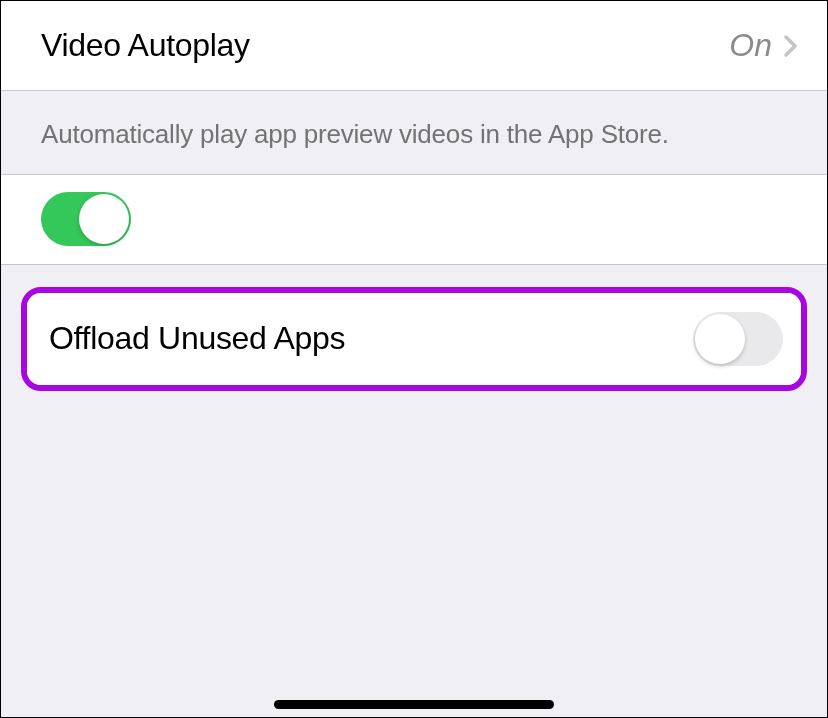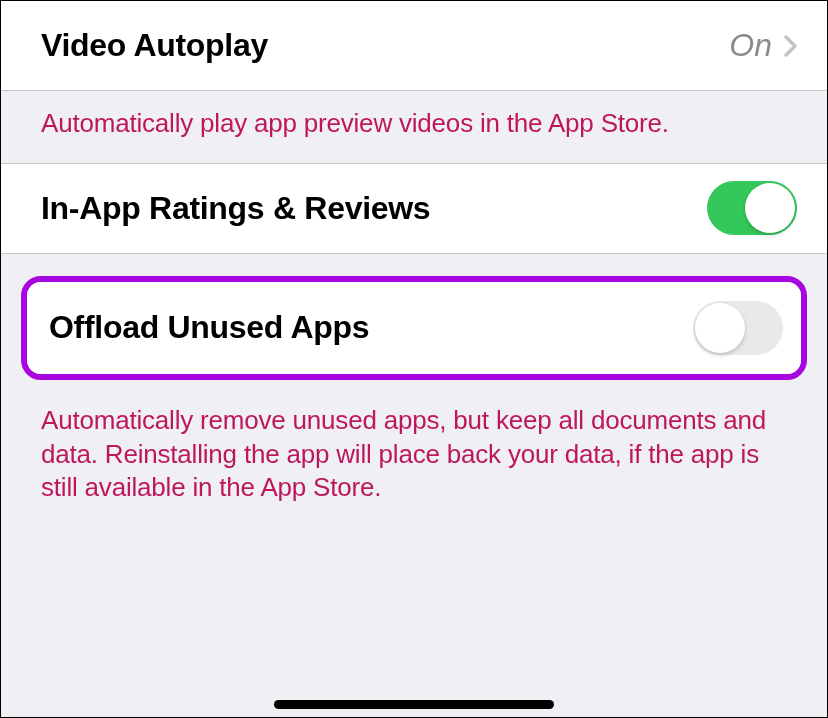--- a/index.html
+++ b/index.html
@@ -24,44 +24,44 @@
       background: #ffffff;
       display: flex;
       align-items: center;
       justify-content: space-between;
       padding: 0 30px 0 40px;
       min-height: 90px;
       border-bottom: 1px solid #c8c7cc;
     }
     .row-label {
       font-size: 32px;
-      font-weight: 700;
+      font-weight: 400;
       color: #000;
       letter-spacing: -0.3px;
     }
     .row-value {
       font-size: 32px;
       color: #8a8a8e;
       margin-right: 8px;
     }
     .row-right {
       display: flex;
       align-items: center;
       font-style: italic;
     }
     .chevron {
       width: 13px;
       height: 22px;
       margin-left: 4px;
     }
     .footer-text {
-      padding: 16px 40px 22px 40px;
+      padding: 27px 40px 22px 40px;
       font-size: 26px;
       line-height: 1.3;
-      color: #be185d;
+      color: #737373;
       letter-spacing: -0.2px;
       border-bottom: 1px solid #c8c7cc;
     }
     .footer-text.no-border {
       border-bottom: none;
     }
     .toggle {
       width: 90px;
       height: 54px;
       border-radius: 27px;
@@ -129,33 +129,31 @@
       <span class="row-value">On</span>
       <svg class="chevron" viewBox="0 0 13 22" fill="none">
         <path d="M2 2 L11 11 L2 20" stroke="#c4c4c6" stroke-width="3.5" stroke-linecap="round" stroke-linejoin="round"></path>
       </svg>
     </div>
   </div>
 
   <div class="footer-text">Automatically play app preview videos in the App Store.</div>
 
   <div class="row">
-    <span class="row-label">In-App Ratings &amp; Reviews</span>
     <div class="toggle toggle-on">
       <div class="toggle-knob"></div>
     </div>
   </div>
 
 
   <div class="highlight-box">
     <div class="row">
       <span class="row-label">Offload Unused Apps</span>
       <div class="toggle toggle-off">
         <div class="toggle-knob"></div>
       </div>
     </div>
   </div>
 
-  <div class="footer-text no-border">Automatically remove unused apps, but keep all documents and data. Reinstalling the app will place back your data, if the app is still available in the App Store.</div>
 
 
   <div class="home-indicator"></div>
 </div>
 
 </body></html>

